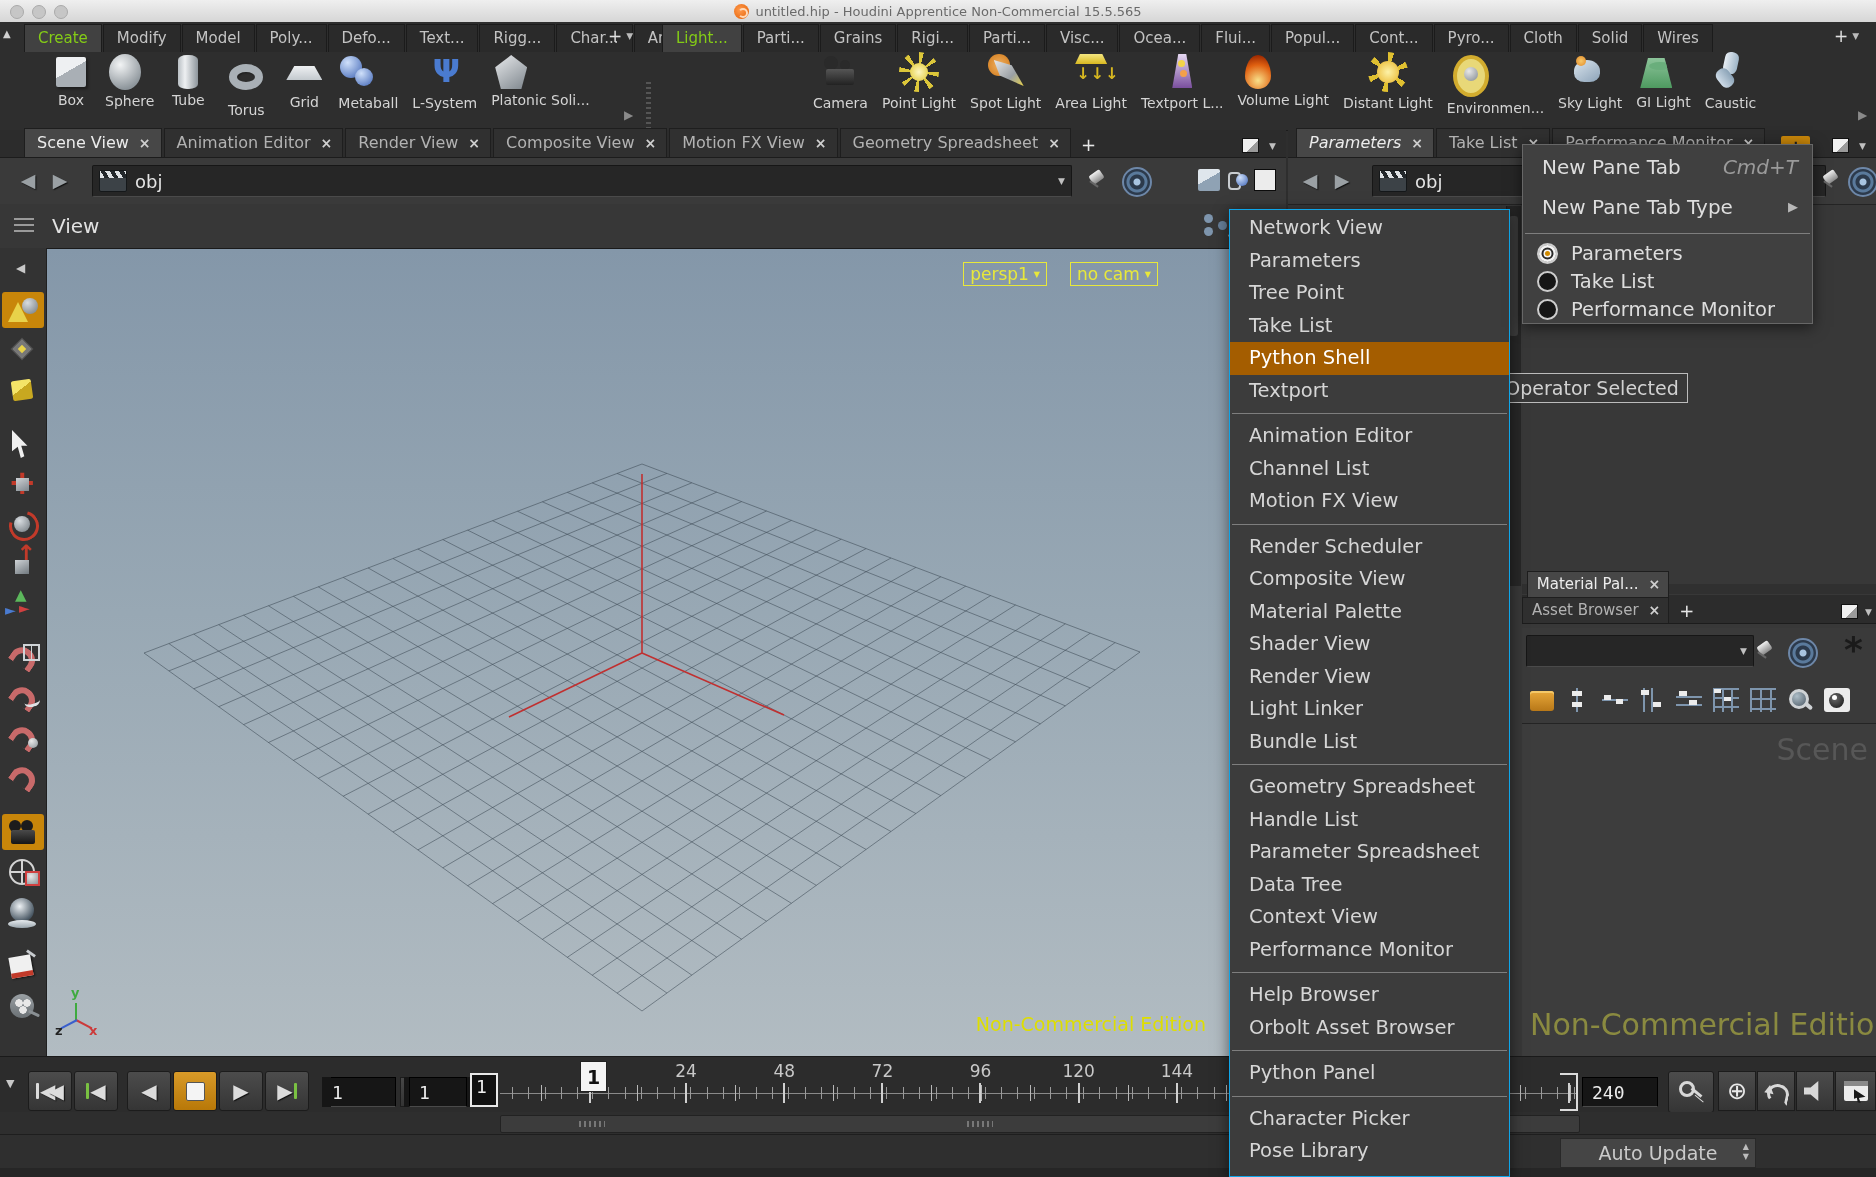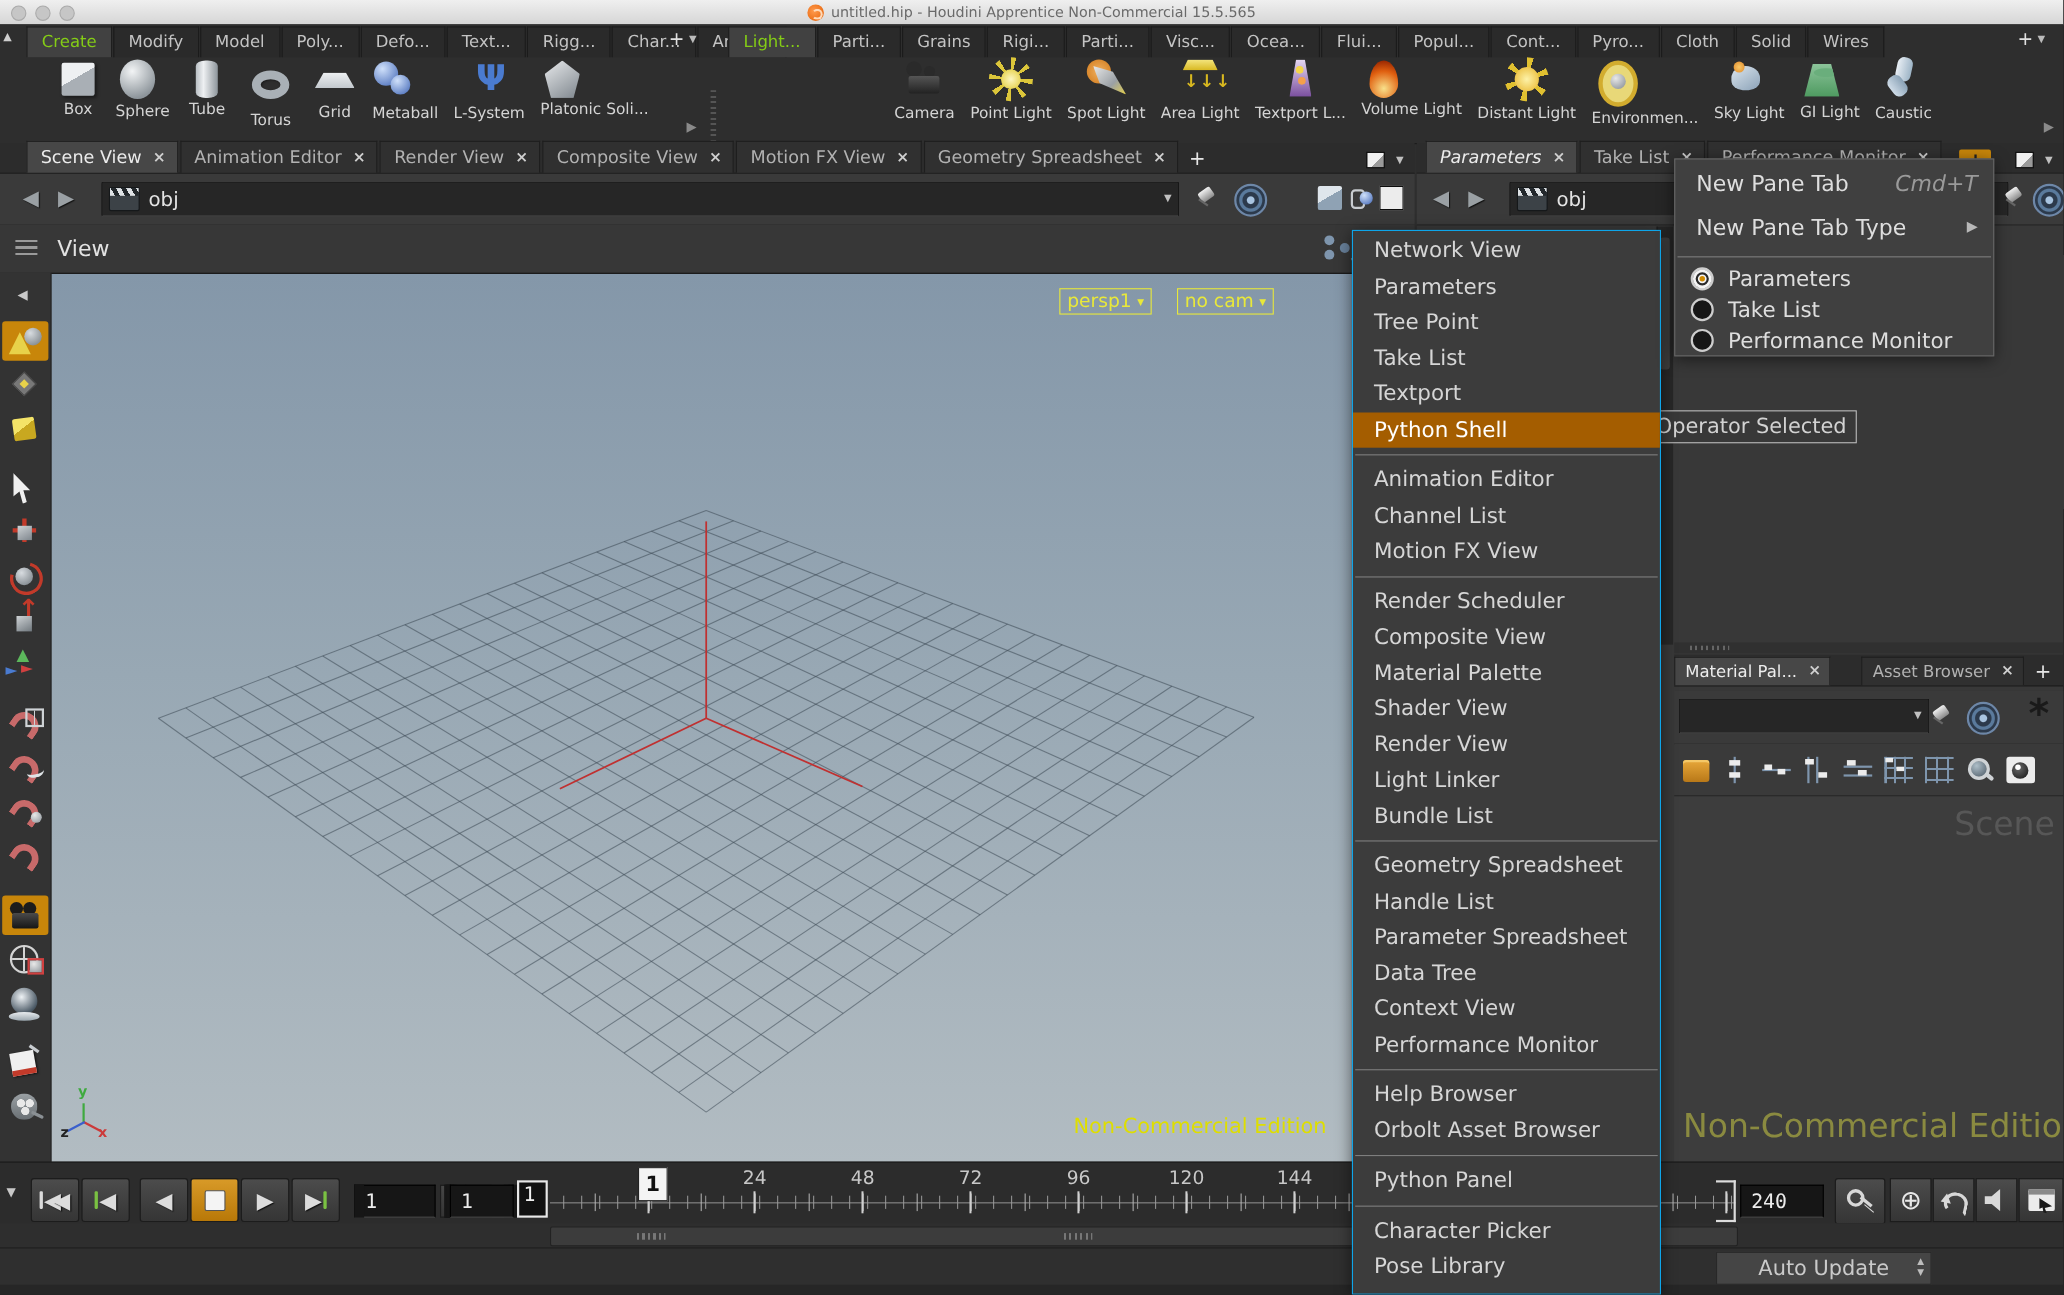--- a/index.html
+++ b/index.html
@@ -706,28 +706,28 @@
       <span class="lx">x</span>
       <span class="lz">z</span>
     </div>
   </div>
 
   <div class="abs vscroll"></div>
   <div class="abs status-box">Operator Selected</div>
   <div class="abs hsplit"></div>
 
   <div class="abs ptab-row mat-row">
-    <div style="display:flex;align-items:flex-end;">
+    <div style="display:flex;align-items:flex-end;flex-direction:column;">
 
         <div class="ptab active" style="font-size:15px;padding:3px 8px 4px 9px;">
           <span class="ptab-label">Material Pal...</span>
           <span class="ptab-close">×</span>
         </div>
 
-        <div class="ptab" style="font-size:15px;padding:3px 8px 4px 9px;margin-left:26px;">
+        <div class="ptab" style="font-size:15px;padding:3px 8px 4px 9px;">
           <span class="ptab-label">Asset Browser</span>
           <span class="ptab-close">×</span>
         </div>
       </div>
     <div class="addtab">+</div>
     <div class="win-ctrls" style="gap:7px;padding:0 4px 4px;">
       <span class="win-sq"></span>
       <span class="dd">▼</span>
     </div>
   </div>
@@ -849,23 +849,23 @@
   <div class="abs cmenu">
     <div>
       <div class="mi">Network View</div>
 
       <div class="mi">Parameters</div>
 
       <div class="mi">Tree Point</div>
 
       <div class="mi">Take List</div>
 
+      <div class="mi hl">Python Shell</div>
+
       <div class="mi">Textport</div>
-
-      <div class="mi hl">Python Shell</div>
     </div>
     <div class="msep"></div>
     <div>
       <div class="mi">Animation Editor</div>
 
       <div class="mi">Channel List</div>
 
       <div class="mi">Motion FX View</div>
     </div>
     <div class="msep"></div>

